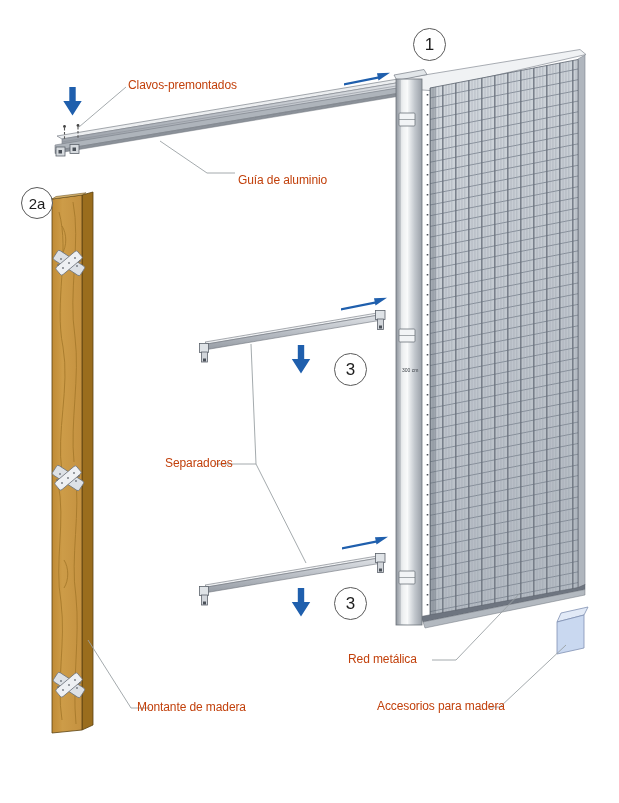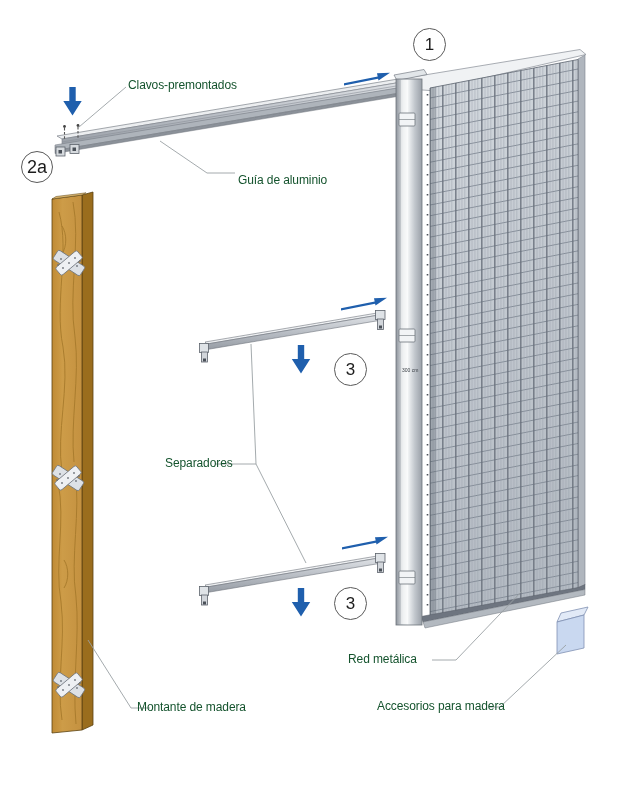--- a/index.html
+++ b/index.html
@@ -1,23 +1,23 @@
 <!DOCTYPE html>
 <html><head>
 <meta charset="utf-8">
 <style>
   html,body{margin:0;padding:0;background:#fff;}
   #canvas{position:relative;width:619px;height:803px;background:#ffffff;overflow:hidden;
           font-family:"Liberation Sans",sans-serif;}
   svg{position:absolute;left:0;top:0;}
-  .lbl{position:absolute;font-size:12px;letter-spacing:-0.1px;color:#14532d;white-space:nowrap;}
+  .lbl{position:absolute;font-size:12px;letter-spacing:-0.1px;color:#c2410c;white-space:nowrap;}
   .step{position:absolute;border-radius:50%;background:#fff;border:1.1px solid #5a5a5a;
         display:flex;align-items:center;justify-content:center;color:#1c1c1c;}
   .step.big{width:31px;height:31px;font-size:17px;}
-  .step.small{width:30px;height:30px;font-size:18px;}
+  .step.small{width:30px;height:30px;font-size:15px;margin-top:36px;}
 </style>
 </head>
 <body>
 
 <div id="canvas">
 
 <svg width="619" height="803" viewBox="0 0 619 803">
   <defs>
     <linearGradient id="profGrad" x1="0" y1="0" x2="1" y2="0">
       <stop offset="0" stop-color="#8f959d"></stop>

